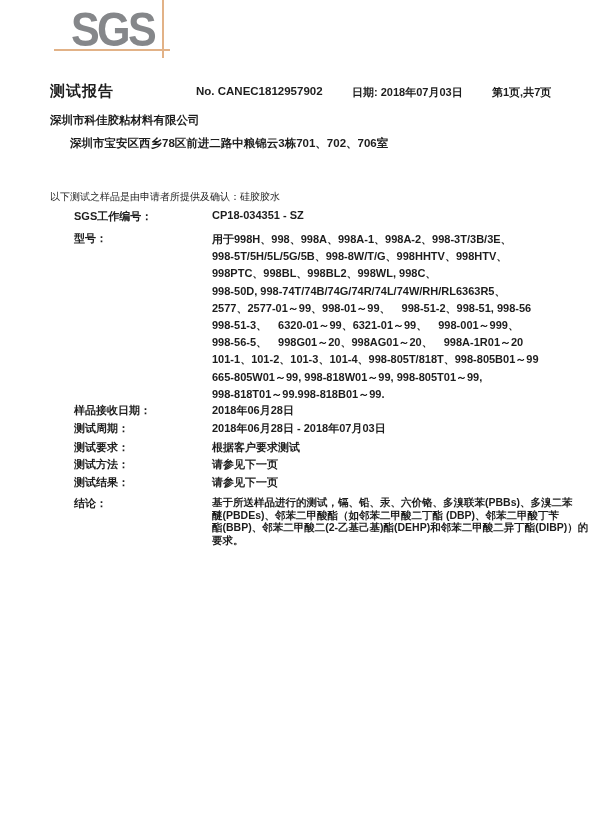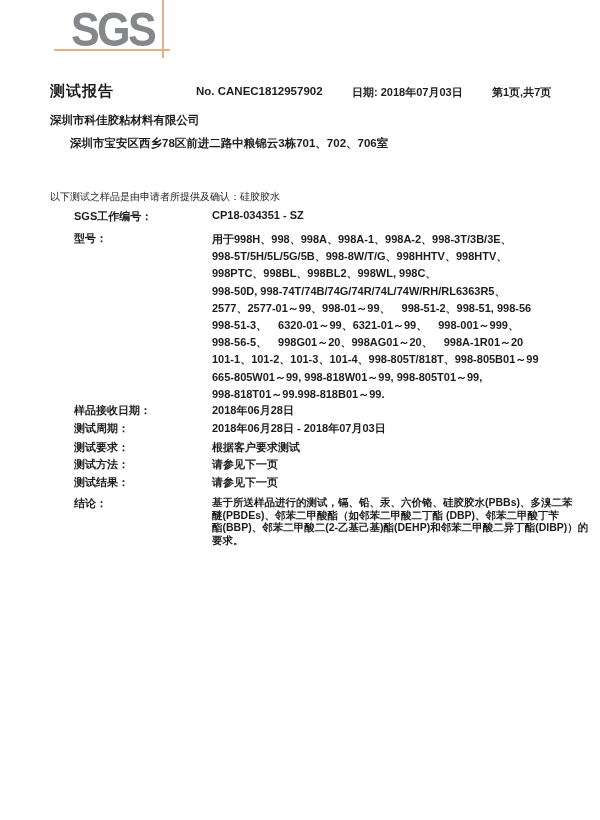--- a/index.html
+++ b/index.html
@@ -98,21 +98,21 @@
   </div>
   <div class="frow" style="top:457px">
     <span class="lbl">测试方法：</span><span class="val">请参见下一页</span>
   </div>
   <div class="frow" style="top:475px">
     <span class="lbl">测试结果：</span><span class="val">请参见下一页</span>
   </div>
 
   <div class="frow" style="top:496px">
     <span class="lbl">结论：</span><span class="val concl-lines">
-      <div>基于所送样品进行的测试，镉、铅、汞、六价铬、硅胶胶水(PBBs)、多溴二苯</div>
+      <div>基于所送样品进行的测试，镉、铅、汞、六价铬、多溴联苯(PBBs)、多溴二苯</div>
       <div>醚(PBDEs)、邻苯二甲酸酯（如邻苯二甲酸二丁酯 (DBP)、邻苯二甲酸丁苄</div>
       <div>酯(BBP)、邻苯二甲酸二(2-乙基己基)酯(DEHP)和邻苯二甲酸二异丁酯(DIBP)）的</div>
       <div>要求。</div>
     </span>
   </div>
 
   <div class="foot-co1">SGS-CSTC Standards Technical Services Co., Ltd.</div>
   <div class="foot-co2">Guangzhou Branch Testing Center Chemical Laboratory</div>
 
   <svg class="stamp" width="94" height="94" viewBox="0 0 94 94">

